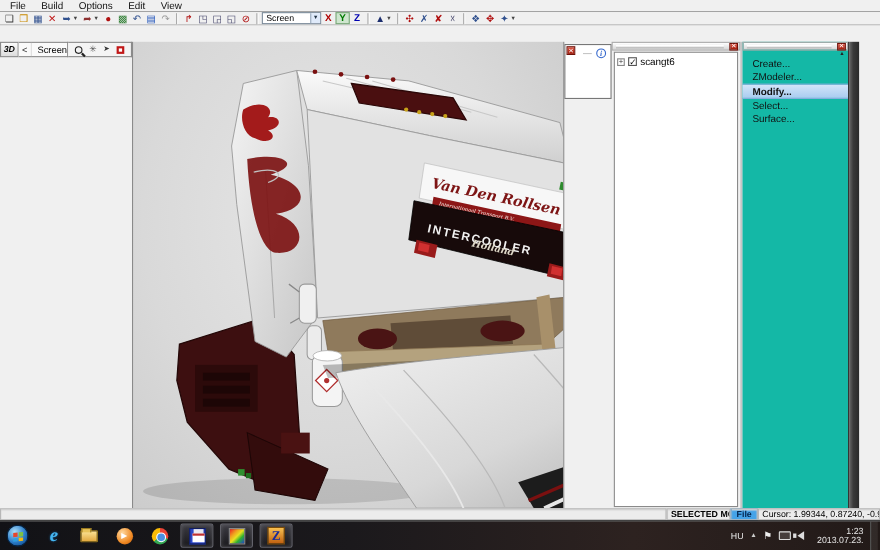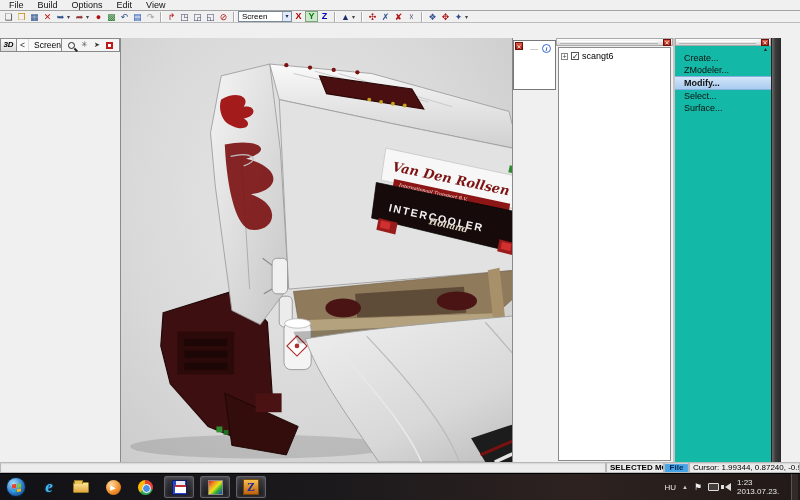--- a/index.html
+++ b/index.html
@@ -103,21 +103,21 @@
   .floppy-ic::before { content:""; position:absolute; left:3px; top:0; width:9px; height:5px; background:#e8e8f0; }
   .floppy-ic::after { content:""; position:absolute; left:2px; bottom:1px; width:11px; height:6px; background:#fff; border-top:2px solid #c03030; }
   .grad-ic { width:15px; height:15px; border:1px solid #888; background:linear-gradient(135deg,#e82020,#f0a020 30%,#e8e020 50%,#30b030 70%,#2040d0); }
   .zmod-ic { width:16px; height:16px; background:linear-gradient(#f8c050,#c06010); border:1px solid #7a4a08; color:#1a2a9a; font-family:"Liberation Serif",serif; font-weight:bold; font-size:12px; text-align:center; line-height:15px; }
   .tray { margin-left:auto; display:flex; align-items:center; gap:6px; color:#e8e8e8; font-size:8px; padding-right:2px; }
   .tray-up { font-size:6px; color:#ccc; }
   .tray-flag { font-size:9px; color:#eee; }
   .tray-mon { width:11px; height:8px; border:1px solid #ddd; border-radius:1px; background:rgba(255,255,255,.15); }
   .tray-spk { width:0; height:0; border-top:4px solid transparent; border-bottom:4px solid transparent; border-right:6px solid #ddd; position:relative; }
   .tray-spk::before { content:""; position:absolute; left:-4px; top:-2px; width:3px; height:4px; background:#ddd; }
-  .clock { text-align:left; line-height:9px; width:48px; }
+  .clock { text-align:right; line-height:9px; width:48px; }
   .show-desktop { width:7px; height:27px; border-left:1px solid #555; background:rgba(255,255,255,.07); }
 </style>
 </head>
 <body>
 
 <div id="app">
 
 
   <div class="menubar">
     <span class="menu-item">File</span>

